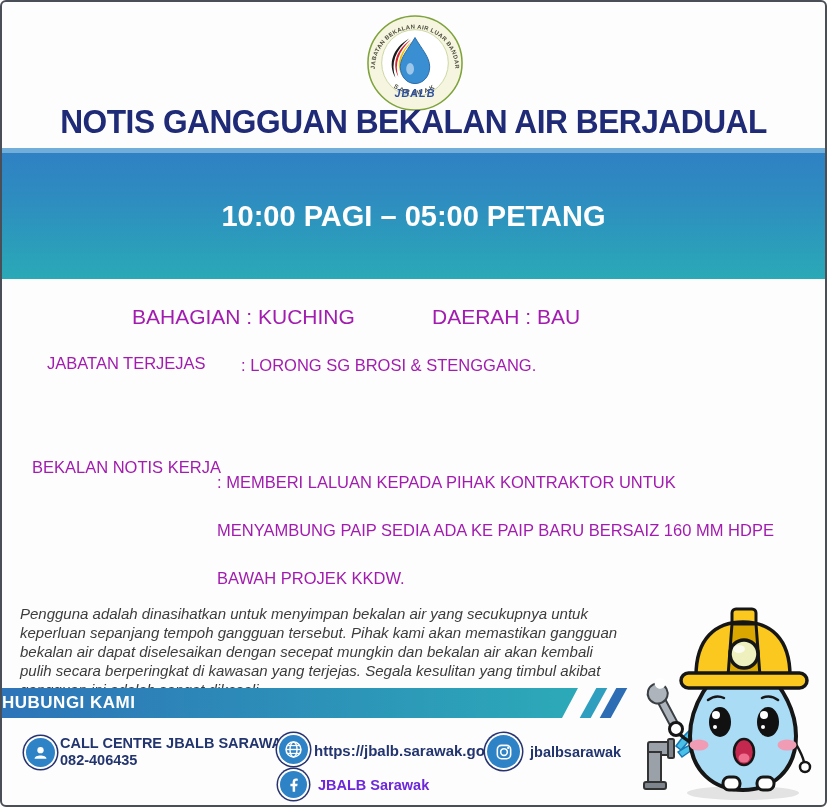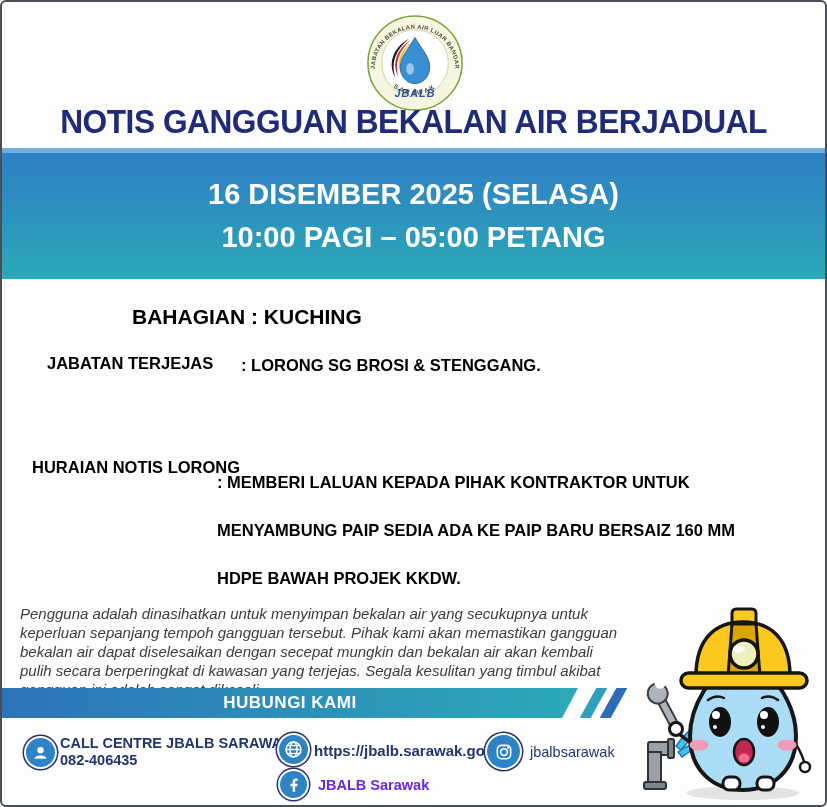--- a/index.html
+++ b/index.html
@@ -36,21 +36,21 @@
     border-top:5px solid #71aed9;
     display:flex; flex-direction:column; align-items:center; justify-content:center;
     gap:10px;
   }
   .banner-line {
     color:#fff; font-size:29px; font-weight:bold; letter-spacing:0px;
     text-align:center; white-space:nowrap;
   }
 
   
-  .navy { color:#000000; font-weight:bold; }
+  .navy { color:#a21caf; font-weight:normal; }
   .region-bahagian { position:absolute; left:130px; top:303px; font-size:21px; }
   .region-daerah   { position:absolute; left:430px; top:303px; font-size:21px; }
 
   .kawasan-label { position:absolute; left:45px;  top:352px; font-size:16.5px; }
   .kawasan-value { position:absolute; left:215px; top:354px; font-size:16.5px;margin-left:24px; }
 
   .huraian-label { position:absolute; left:30px;  top:456px; font-size:16.5px; }
   .huraian-value {
     position:absolute; left:215px; top:456px; width:565px;
     font-size:16.5px; line-height:48px;
@@ -61,21 +61,21 @@
     position:absolute; left:18px; top:602px; width:608px;
     font-style:italic; font-size:15px; line-height:19px;
     color:#3c3c3c; font-weight:500;
   }
 
   
   .hubungi {
     position:absolute; left:0; top:686px; width:576px; height:30px;
     background:linear-gradient(90deg,#2d74b8 0%, #2caab8 100%);
     clip-path:polygon(0 0, 100% 0, calc(100% - 16px) 100%, 0 100%);
-    display:flex; align-items:center; justify-content:center;
+    display:flex; align-items:center; 
   }
   .hubungi-text { color:#fff; font-size:17px; font-weight:bold; letter-spacing:0.5px; }
   .slash { position:absolute; top:686px; height:30px; width:11px; transform:skewX(-29deg); }
   .slash-1 { left:586px; background:#2f9fc0; }
   .slash-2 { left:606px; background:#2d6db4; }
 
   
   .icon-circle {
     position:absolute; border-radius:50%;
     background:#2e82c6;
@@ -85,21 +85,21 @@
   .ic-call  { left:24px;  top:736px; width:29px; height:29px; }
   .ic-globe { left:277px; top:733px; width:29px; height:29px; }
   .ic-ig    { left:485px; top:733px; width:33px; height:33px; }
   .ic-fb    { left:278px; top:769px; width:27px; height:27px; }
 
   .call-text {
     position:absolute; left:58px; top:733px;
     font-size:14.5px; line-height:17px; color:#23356f; font-weight:bold;
   }
   .url-text    { position:absolute; left:312px; top:740px; font-size:15px;   color:#23356f; font-weight:bold; }
-  .ig-text     { position:absolute; left:528px; top:742px; font-size:14.5px; color:#23356f; font-weight:normal; }
+  .ig-text     { position:absolute; left:528px; top:742px; font-size:14.5px; color:#23356f; font-weight:bold; }
   .fb-text     { position:absolute; left:316px; top:775px; font-size:14.5px; color:#6d28d9; font-weight:bold; }
 
   
   .mascot { position:absolute; left:626px; top:592px; width:200px; height:212px; }
 </style>
 </head>
 <body>
 
 <div class="poster">
 
@@ -124,30 +124,30 @@
 
       <path d="M50,24 C57,36 65,44 65,54 C65,64 58,71 50,71 C42,71 35,64 35,54 C35,44 43,36 50,24 Z" fill="#3a8ed2" stroke="#2a6aa8" stroke-width="1"></path>
       <ellipse cx="45" cy="56" rx="4" ry="6" fill="rgba(255,255,255,0.5)"></ellipse>
       <text x="50" y="85" text-anchor="middle" font-size="11" font-weight="bold" font-style="italic" fill="#2c4f9e" letter-spacing="1">JBALB</text>
     </svg>
   </div>
 
   <h1 class="title">NOTIS GANGGUAN BEKALAN AIR BERJADUAL</h1>
 
   <div class="banner">
-    <div class="banner-line">16 DISEMBER 2025 (SELASA)</div>
     <div class="banner-line">10:00 PAGI – 05:00 PETANG</div>
   </div>
 
   <div class="region-bahagian navy">BAHAGIAN : KUCHING</div>
+  <div class="region-daerah navy">DAERAH : BAU</div>
 
   <div class="kawasan-label navy">JABATAN TERJEJAS</div>
   <div class="kawasan-value navy">: LORONG SG BROSI &amp; STENGGANG.</div>
 
-  <div class="huraian-label navy">HURAIAN NOTIS LORONG</div>
+  <div class="huraian-label navy">BEKALAN NOTIS KERJA</div>
   <div class="huraian-value navy">: MEMBERI LALUAN KEPADA PIHAK KONTRAKTOR UNTUK MENYAMBUNG PAIP SEDIA ADA KE PAIP BARU BERSAIZ 160 MM HDPE BAWAH PROJEK KKDW.</div>
 
   <p class="advisory">Pengguna adalah dinasihatkan untuk menyimpan bekalan air yang secukupnya untuk keperluan sepanjang tempoh gangguan tersebut. Pihak kami akan memastikan gangguan bekalan air dapat diselesaikan dengan secepat mungkin dan bekalan air akan kembali pulih secara berperingkat di kawasan yang terjejas. Segala kesulitan yang timbul akibat gangguan ini adalah sangat dikesali.</p>
 
   <div class="hubungi">
     <span class="hubungi-text">HUBUNGI KAMI</span>
   </div>
   <span class="slash slash-1"></span>
   <span class="slash slash-2"></span>
 

